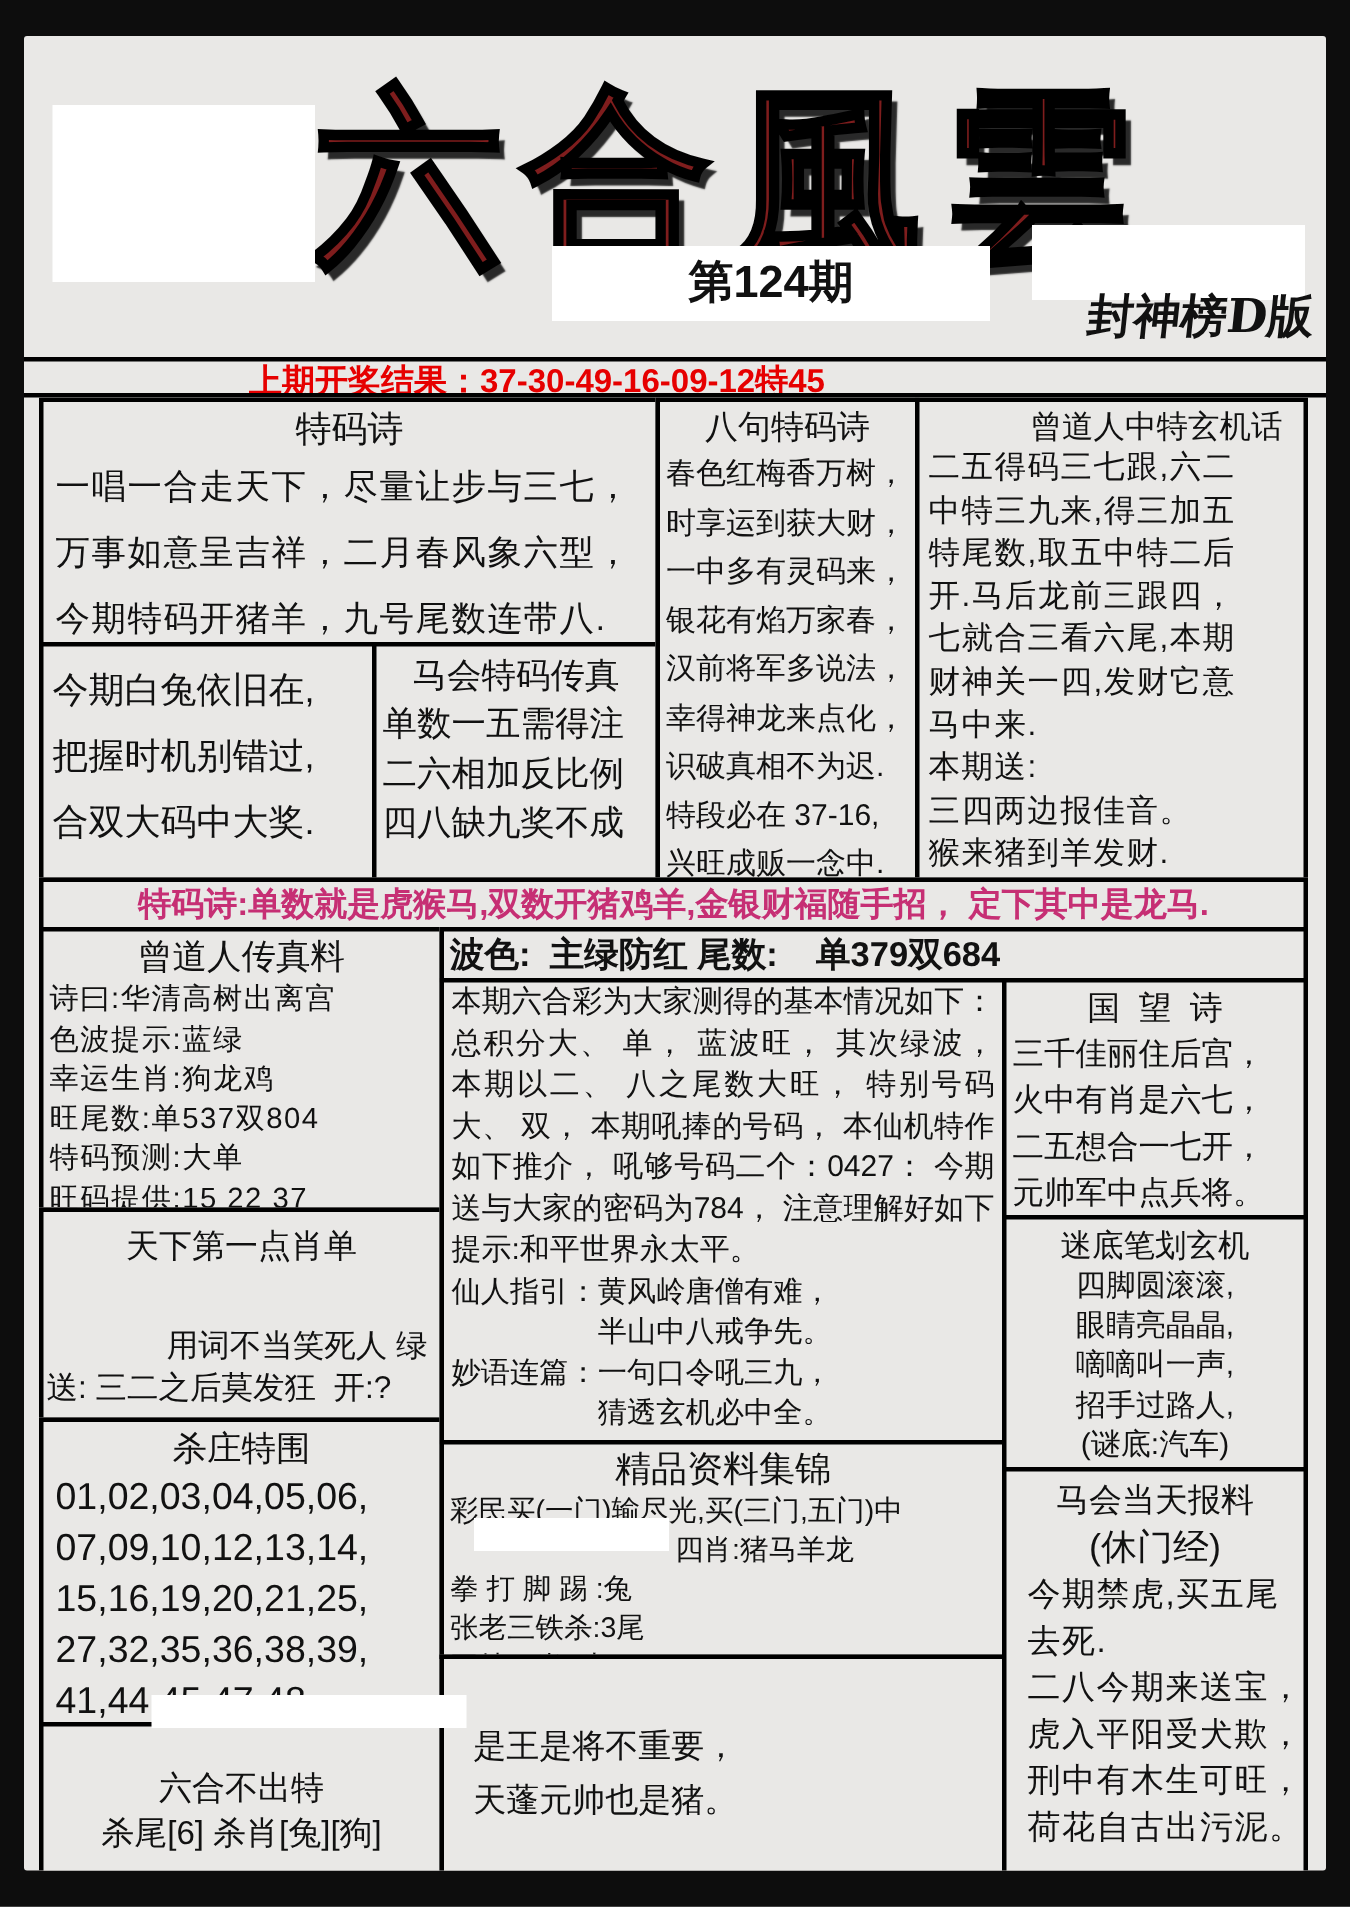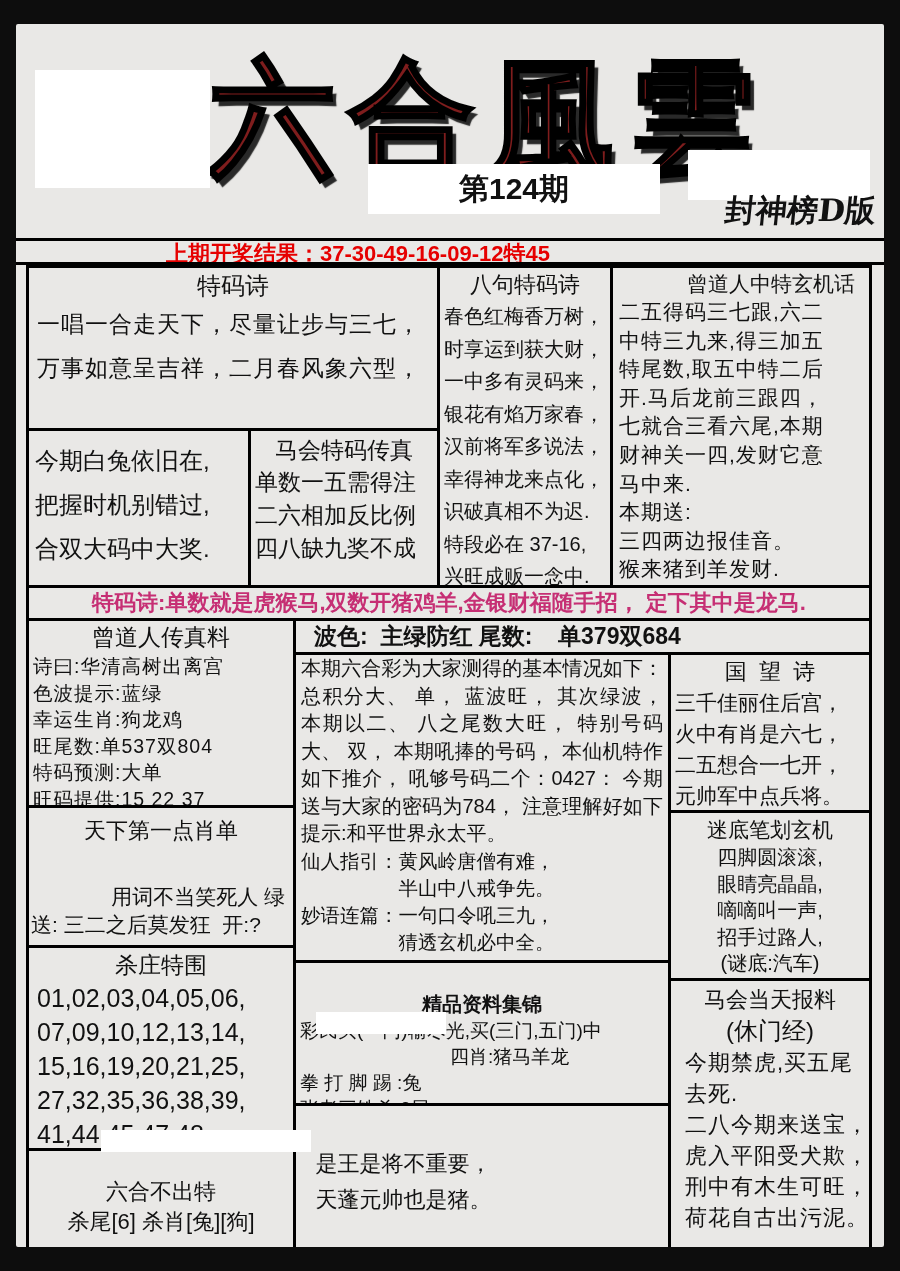--- a/index.html
+++ b/index.html
@@ -39,20 +39,21 @@
 
     <div class="hr" style="top:214px;"></div>
     <div id="result">上期开奖结果：37-30-49-16-09-12特45</div>
     <div class="hr" style="top:238px;"></div>
 
     <div class="box" style="left:10px;top:241px;width:414px;height:166px;">
       <div class="bt" style="font-size:24px;margin-top:2px;font-weight:normal;">特码诗</div>
       <div style="font-size:23px;line-height:44px;padding-left:8px;letter-spacing:1px;">
         <div class="ln">一唱一合走天下，尽量让步与三七，</div>
         <div class="ln">万事如意呈吉祥，二月春风象六型，</div>
+        <div class="ln">今期特码开猪羊，九号尾数连带八.</div>
       </div>
     </div>
 
     <div class="box" style="left:10px;top:404px;width:225px;height:160px;">
       <div style="font-size:24px;line-height:44px;padding:8px 0 0 6px;">
         <div class="ln">今期白兔依旧在,</div>
         <div class="ln">把握时机别错过,</div>
         <div class="ln">合双大码中大奖.</div>
       </div>
     </div>
@@ -129,21 +130,21 @@
         <div class="ln">41,44,45,47,48,</div>
       </div>
     </div>
 
     <div class="box" style="left:10px;top:1124px;width:270px;height:99px;border-bottom:none;">
       <div class="bt" style="font-size:22px;margin-top:26px;font-weight:normal;">六合不出特</div>
       <div style="font-size:22px;text-align:center;white-space:nowrap;">杀尾[6] 杀肖[兔][狗]</div>
     </div>
 
     <div class="box" style="left:277px;top:594px;width:579px;height:37px;">
-      <div style="font-size:23px;font-weight:bold;white-space:pre;padding-left:18px;line-height:31px;">波色:  主绿防红 尾数:    单379双684</div>
+      <div style="font-size:23px;font-weight:bold;white-space:pre;padding-left:4px;line-height:31px;">波色:  主绿防红 尾数:    单379双684</div>
     </div>
 
     <div class="box" style="left:277px;top:628px;width:378px;height:311px;">
       <div class="just" style="font-size:20px;line-height:27.5px;padding:0 5px;">本期六合彩为大家测得的基本情况如下： 总积分大、 单， 蓝波旺， 其次绿波， 本期以二、 八之尾数大旺， 特别号码大、 双， 本期吼捧的号码， 本仙机特作如下推介， 吼够号码二个：0427： 今期送与大家的密码为784， 注意理解好如下提示:和平世界永太平。</div>
       <div style="display:flex;padding-left:5px;font-size:19.5px;line-height:27px;">
         <div>仙人指引：</div>
         <div>
           <div class="ln">黄风岭唐僧有难，</div>
           <div class="ln">半山中八戒争先。</div>
         </div>
@@ -151,21 +152,21 @@
       <div style="display:flex;padding-left:5px;font-size:19.5px;line-height:27px;">
         <div>妙语连篇：</div>
         <div>
           <div class="ln">一句口令吼三九，</div>
           <div class="ln">猜透玄机必中全。</div>
         </div>
       </div>
     </div>
 
     <div class="box" style="left:277px;top:936px;width:378px;height:146px;">
-      <div class="bt" style="font-size:20px;font-weight:bold;margin-top:28px;">精品资料集锦</div>
+      <div class="bt" style="font-size:24px;font-weight:normal;">精品资料集锦</div>
       <div style="font-size:19px;line-height:26px;padding-left:4px;">
         <div class="ln">彩民买(一门)输尽光,买(三门,五门)中</div>
         <div class="ln" style="padding-left:150px;">四肖:猪马羊龙</div>
         <div class="ln" style="white-space:pre;">拳 打 脚 踢 :兔</div>
         <div class="ln">张老三铁杀:3尾</div>
         <div class="ln" style="white-space:pre;">平特一肖: 牛</div>
       </div>
     </div>
 
     <div class="box" style="left:277px;top:1079px;width:378px;height:144px;border-bottom:none;">

